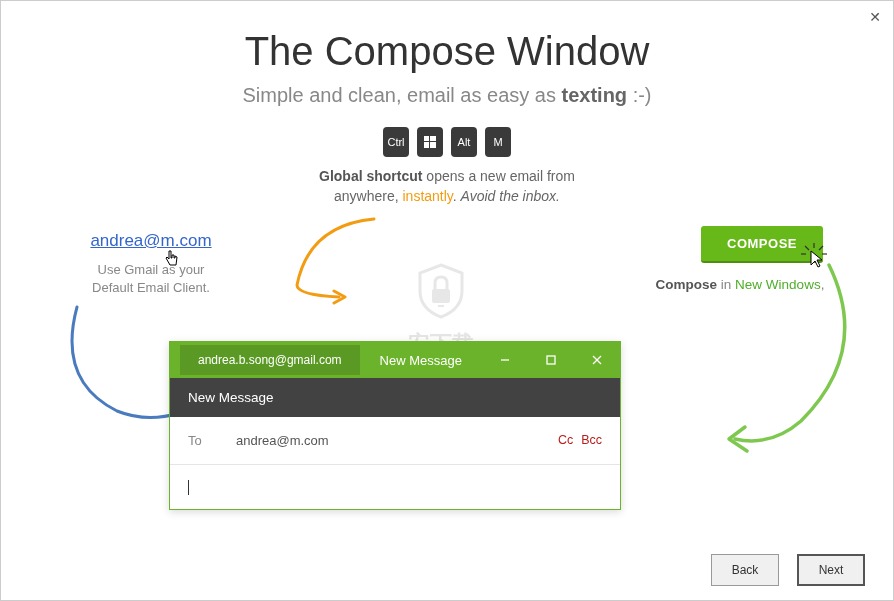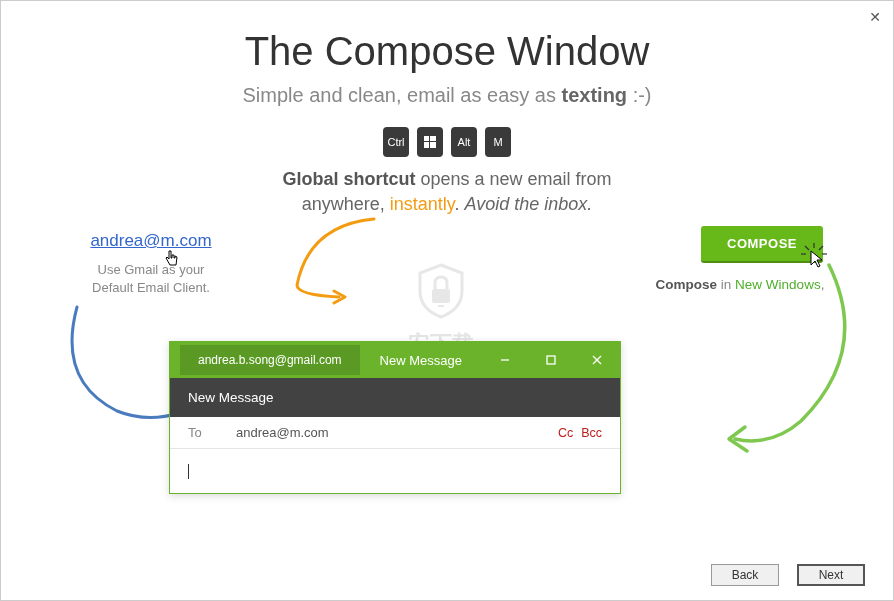--- a/index.html
+++ b/index.html
@@ -51,21 +51,21 @@
   height: 30px;
   border-radius: 4px;
   display: flex;
   align-items: center;
   justify-content: center;
 }
 .key svg { width: 12px; height: 12px; fill: #fff; }
 
 .blurb {
   text-align: center;
-  font-size: 18px;
+  font-size: 14px;
   color: #666;
   margin-top: 10px;
   line-height: 1.4;
 }
 .blurb .orange { color: #f39c12; }
 .blurb .italic { font-style: italic; }
 .blurb b { color: #555; font-weight: 600; }
 
 
 .left-block {
@@ -166,22 +166,22 @@
 }
 .msg-subject-bar {
   background: #424242;
   color: #fff;
   padding: 12px 18px;
   font-size: 13.5px;
   font-weight: 500;
 }
 .msg-row {
   display: flex;
-  align-items: flex-end;
-  padding: 8px 18px;
+  align-items: flex-start;
+  padding: 16px 18px;
   border-bottom: 1px solid #e5e5e5;
   font-size: 13px;
   color: #777;
 }
 .msg-row .label { width: 48px; color: #888; }
 .msg-row .value { flex: 1; color: #555; }
 .msg-row .ccbcc { color: #b91c1c; font-size: 12.5px; display: flex; gap: 8px; }
 .msg-body {
   padding: 14px 18px;
   font-size: 13px;
@@ -216,21 +216,21 @@
   margin: 0 auto 4px;
 }
 .watermark .wm-main { font-size: 22px; font-weight: 600; color: #d5d5d5; }
 .watermark .wm-sub { font-size: 14px; color: #d5d5d5; letter-spacing: 1px; }
 
 
 .footer-btn {
   position: absolute;
   bottom: 14px;
   width: 68px;
-  height: 22px;
+  height: 32px;
   background: #f0f0f0;
   border: 1px solid #999;
   font-size: 12px;
   color: #333;
   display: flex;
   align-items: center;
   justify-content: center;
   cursor: pointer;
   margin-left: 32px;
 }

